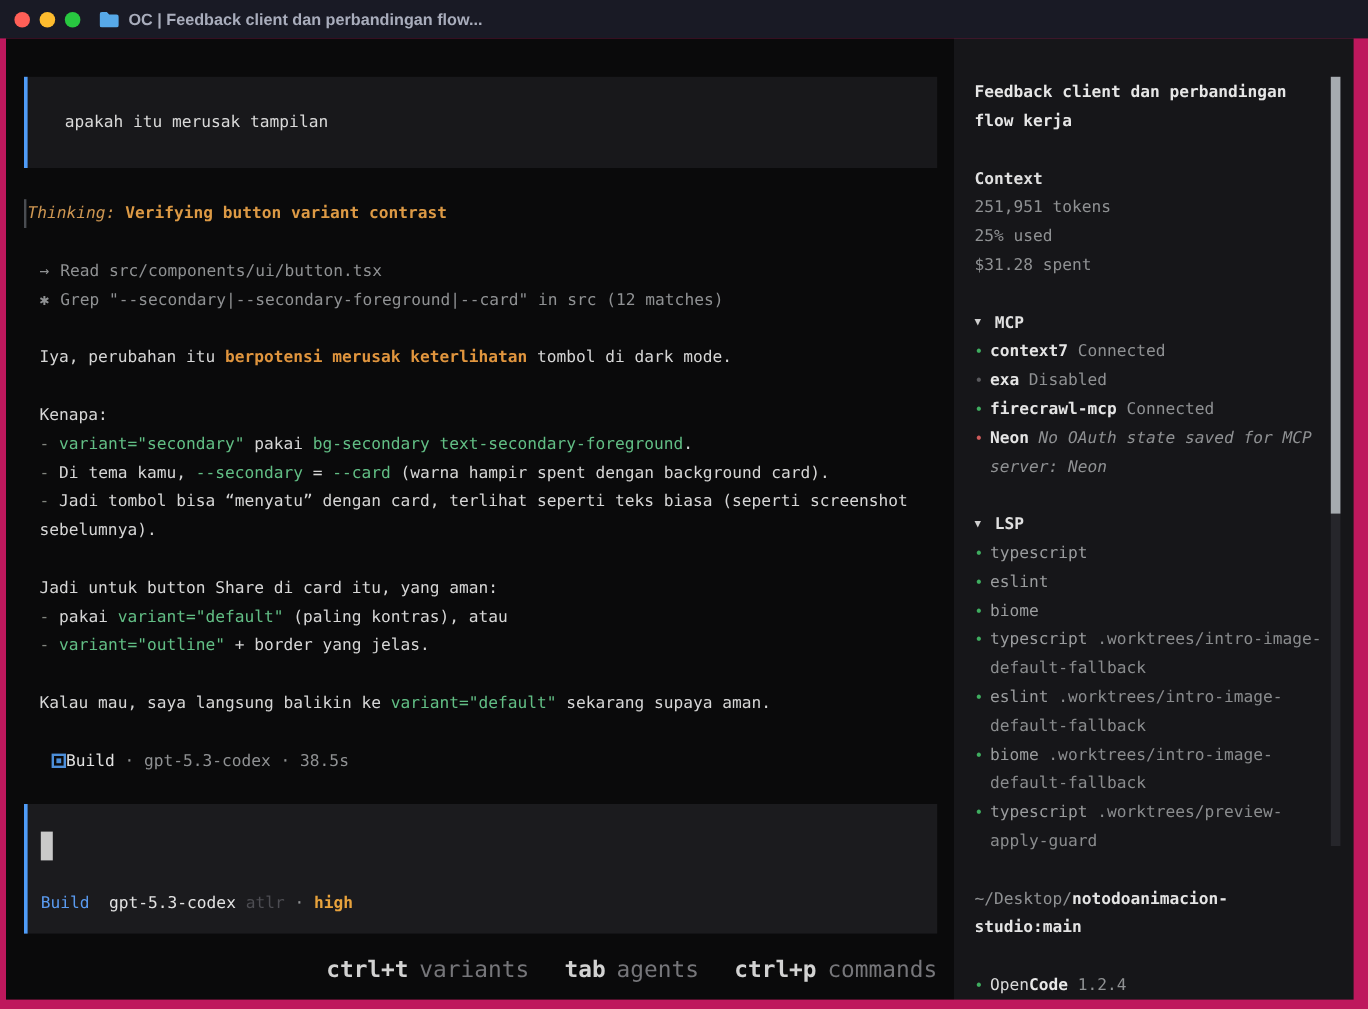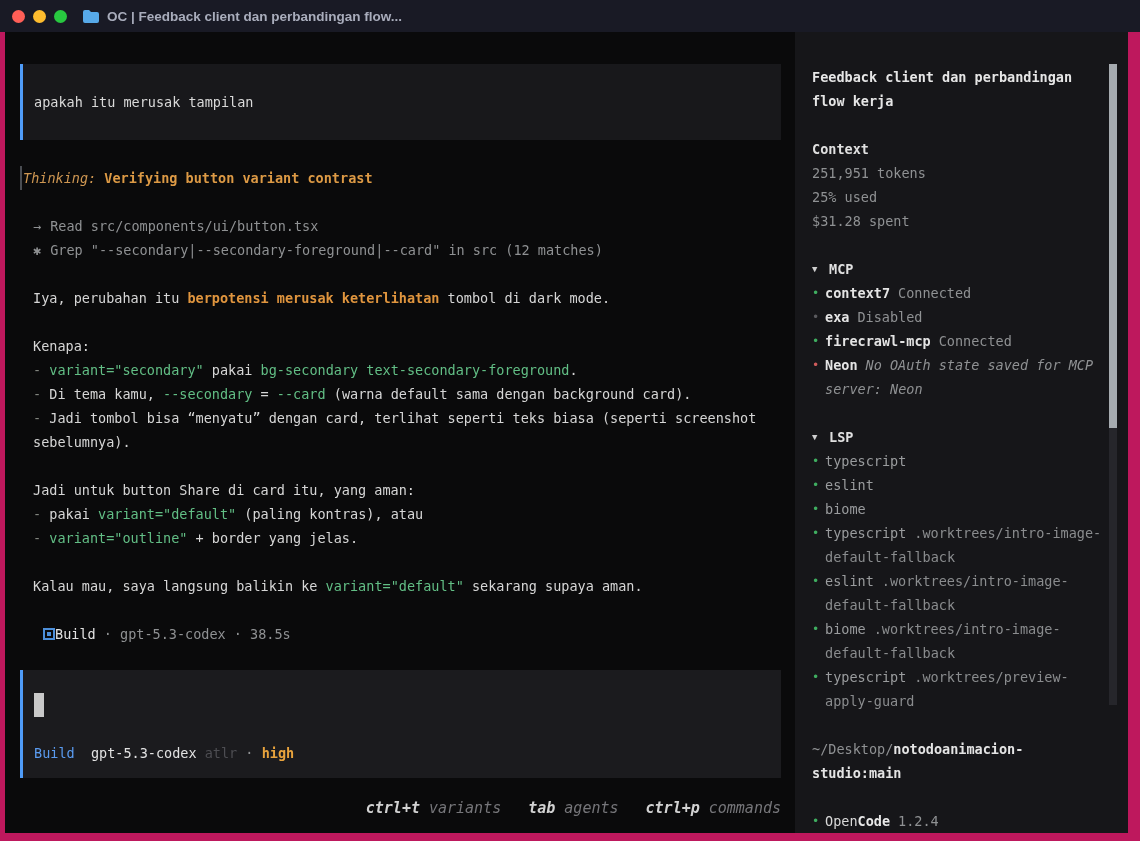--- a/index.html
+++ b/index.html
@@ -27,36 +27,36 @@
   .sg-code { color:#62be85; }
   .sg-dash { color:#82857f; }
   .sg-dim { color:#8f9193; }
   .sg-dimmer { color:#4d4d52; }
   .sg-bright { color:#e2e2e2; }
   .sg-blue { color:#5a9bf0; }
   .sg-effort { color:#e8a33d; font-weight:bold; }
 
   
   .box { background:#18181b; border-left:3px solid #4f9cf8; padding:26px 20px 26px 11px; }
-  .msg-text { color:#d9d9d9; }
+  .msg-text { color:#d9d9d9;margin-left:20px; }
   .thinking { border-left:2px solid #4a4d52; padding-left:1px; margin-top:26px; }
   .thinking .lbl { color:#cf9752; font-style:italic; }
   .thinking .ttl { color:#dd9a45; font-weight:bold; }
   .block { margin-left:13px; margin-top:24px; max-width:748px; }
   .tool-line { display:flex; gap:9px; color:#8f9193; }
   .status-line { display:flex; align-items:center; margin-left:23px; margin-top:24px; }
   .status-icon { width:12px; height:12px; border:2px solid #4d8fd9; position:relative; flex:none; }
   .status-icon::after { content:""; position:absolute; inset:2px; background:#4d8fd9; }
 
   .input-box { margin-top:24px; background:#1b1b1e; border-left:3px solid #4f9cf8; height:108px;
                padding:23px 20px 13px 11px; display:flex; flex-direction:column; }
   .cursor { width:10px; height:24px; background:#c9c9c9; display:inline-block; }
   .input-status { margin-top:auto; }
 
-  .footer { margin-top:18px; text-align:right; font-size:15px;font-style:italic; }
+  .footer { margin-top:18px; text-align:right; font-size:19px; }
   .footer .pair { display:inline-flex; gap:9px; margin-left:18px; }
   .footer .key { color:#d2d2d2; font-weight:bold; }
   .footer .lab { color:#76767a; }
 
   
   .sb-title { color:#e6e6e6; font-weight:bold; max-width:293px; }
   .sb-section { margin-top:24px; }
   .sb-header { color:#e0e0e0; font-weight:bold; display:flex; align-items:center; }
   .sb-header .tri { font-size:9px; color:#cfcfcf; width:17px; display:inline-block; }
   .sb-row { color:#8f9193; }
@@ -119,21 +119,21 @@
           <span>✱</span>
           <span>Grep "--secondary|--secondary-foreground|--card" in src (12 matches)</span>
         </div>
       </div>
 
       <div class="block line"><span>Iya, perubahan itu </span><span class="sg-hl">berpotensi merusak keterlihatan</span><span> tombol di dark mode.</span></div>
 
       <div class="block">
         <div class="line">Kenapa:</div>
         <div class="line"><span class="sg-dash">- </span><span class="sg-code">variant="secondary"</span><span> pakai </span><span class="sg-code">bg-secondary text-secondary-foreground</span><span>.</span></div>
-        <div class="line"><span class="sg-dash">- </span><span>Di tema kamu, </span><span class="sg-code">--secondary</span><span> = </span><span class="sg-code">--card</span><span> (warna default sama dengan background card).</span></div>
+        <div class="line"><span class="sg-dash">- </span><span>Di tema kamu, </span><span class="sg-code">--secondary</span><span> = </span><span class="sg-code">--card</span><span> (warna hampir spent dengan background card).</span></div>
         <div class="line"><span class="sg-dash">- </span><span>Jadi tombol bisa “menyatu” dengan card, terlihat seperti teks biasa (seperti screenshot sebelumnya).</span></div>
       </div>
 
       <div class="block">
         <div class="line">Jadi untuk button Share di card itu, yang aman:</div>
         <div class="line"><span class="sg-dash">- </span><span>pakai </span><span class="sg-code">variant="default"</span><span> (paling kontras), atau</span></div>
         <div class="line"><span class="sg-dash">- </span><span class="sg-code">variant="outline"</span><span> + border yang jelas.</span></div>
       </div>
 
       <div class="block line"><span>Kalau mau, saya langsung balikin ke </span><span class="sg-code">variant="default"</span><span> sekarang supaya aman.</span></div>

